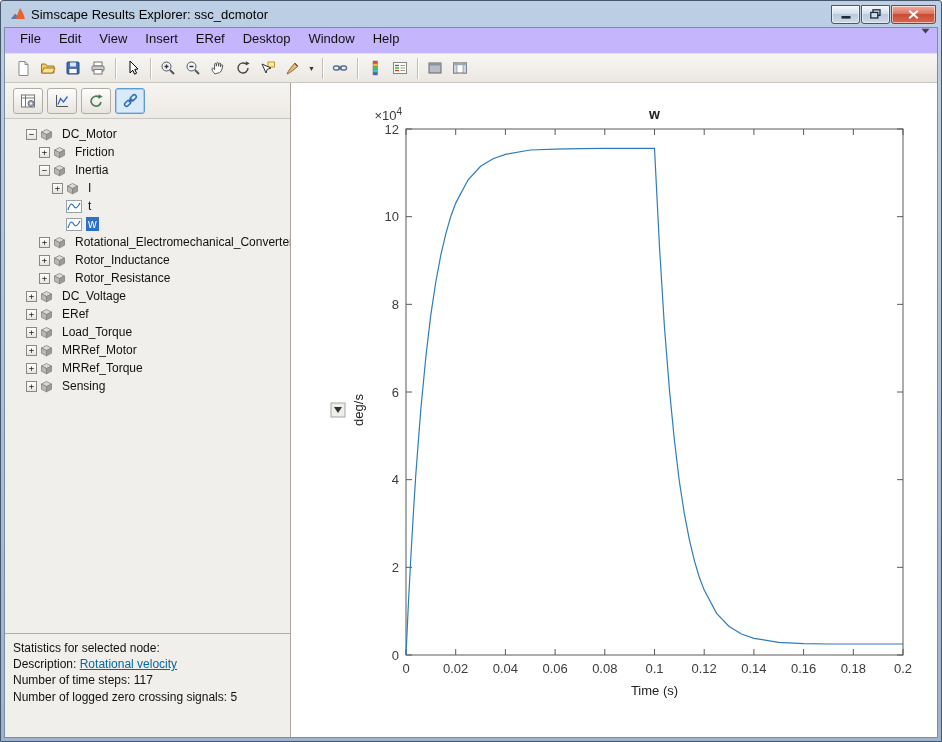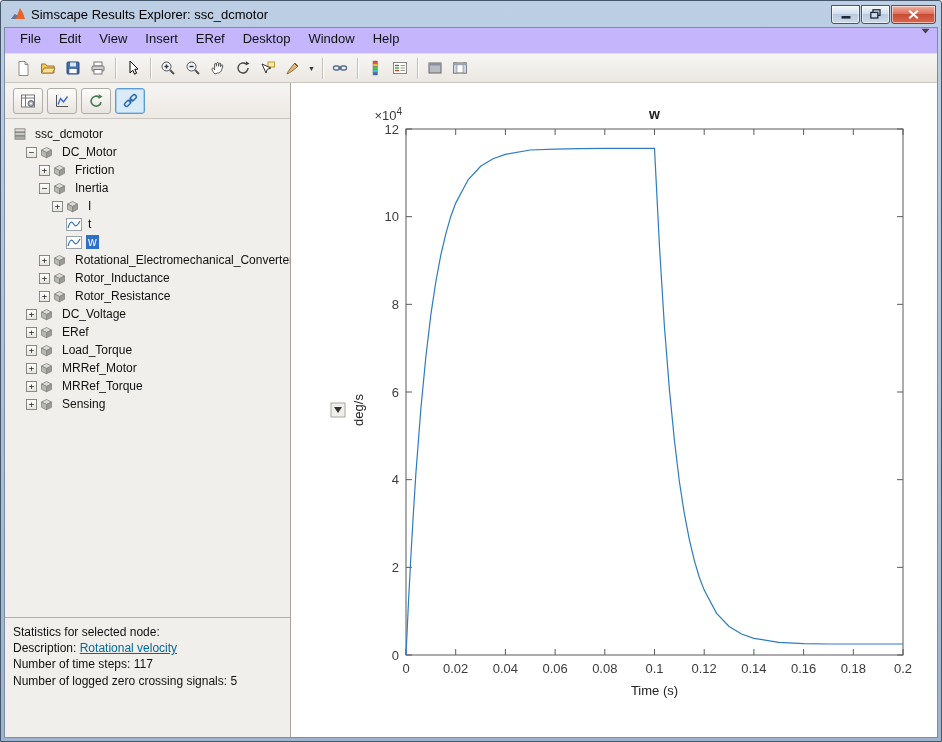--- a/index.html
+++ b/index.html
@@ -31,21 +31,21 @@
     border:1px solid #b1ada5;border-radius:3px;background:linear-gradient(#fdfdfc,#e7e4df);}
   .pt-btn.active{border-color:#5c9bd3;background:#d9eafa;box-shadow:inset 0 0 0 1px #a8cdec;}
   .tree{flex:1;overflow:hidden;padding-top:6px;}
   .tree-row{height:18px;display:flex;align-items:center;white-space:nowrap;overflow:hidden;}
   .exp{width:11px;height:11px;border:1px solid #898984;background:linear-gradient(#fff,#e4e4e0);
     font:9px/9px "DejaVu Sans Mono",monospace;text-align:center;color:#222;margin-right:3px;flex:none;}
   .exp-spacer{width:14px;flex:none;}
   .node-icon{width:17px;height:14px;margin-right:3px;flex:none;display:flex;align-items:center;}
   .tree-label{font-size:12px;color:#111;padding:0 2px;}
   .tree-label.selected{background:#2e6fc9;color:#fff;}
-  .stats{height:120px;flex:none;border-top:1px solid #b3afa8;padding:6px 8px;font-size:12px;line-height:16.2px;color:#111;}
+  .stats{height:104px;flex:none;border-top:1px solid #b3afa8;padding:6px 8px;font-size:12px;line-height:16.2px;color:#111;}
   .link{color:#0369a1;text-decoration:underline;}
   .plot-wrap{flex:1;background:#fff;overflow:hidden;}
   svg text{font-family:"Liberation Sans",sans-serif;}
   .tickl{font-size:13px;fill:#3c3c3c;}
   .titlel{font-size:14px;font-weight:bold;fill:#222;}
   .axl{font-size:13px;fill:#222;}
 </style>
 </head>
 <body>
 
@@ -244,32 +244,20 @@
               <svg width="17" height="17" viewBox="0 0 17 17">
                 <g transform="rotate(-45 8.5 8.5)">
                   <rect x="1" y="6.5" width="6.8" height="4" rx="2" fill="none" stroke="#2d6db5" stroke-width="1.5"></rect>
                   <rect x="9" y="6.5" width="6.8" height="4" rx="2" fill="none" stroke="#2d6db5" stroke-width="1.5"></rect>
                   <line x1="6" y1="8.5" x2="11" y2="8.5" stroke="#2d6db5" stroke-width="1.5"></line>
                 </g>
               </svg>
             </div>
           </div>
         <div class="tree" id="tree">
-            <div class="tree-row" style="padding-left: 8px;">
-              <div class="node-icon">
-                <svg width="14" height="14" viewBox="0 0 14 14">
-                  <g stroke="#7e7e7a" stroke-width="0.8">
-                    <rect x="2" y="1.8" width="10" height="3" fill="#dcdcd8"></rect>
-                    <rect x="2" y="5.5" width="10" height="3" fill="#c6c6c2"></rect>
-                    <rect x="2" y="9.2" width="10" height="3" fill="#aeaeaa"></rect>
-                  </g>
-                </svg>
-              </div>
-              <div class="tree-label">ssc_dcmotor</div>
-            </div>
             <div class="tree-row" style="padding-left: 21px;">
               <div class="exp">−</div>
               <div class="node-icon">
                 <svg width="13" height="13" viewBox="0 0 13 13">
                   <polygon points="1.5,4 6.5,1.5 11.5,4 6.5,6.5" fill="#dadad6" stroke="#84847e" stroke-width="0.8"></polygon>
                   <polygon points="1.5,4 6.5,6.5 6.5,11.8 1.5,9.3" fill="#b9b9b4" stroke="#84847e" stroke-width="0.8"></polygon>
                   <polygon points="6.5,6.5 11.5,4 11.5,9.3 6.5,11.8" fill="#9c9c96" stroke="#84847e" stroke-width="0.8"></polygon>
                 </svg>
               </div>
               <div class="tree-label">DC_Motor</div>

